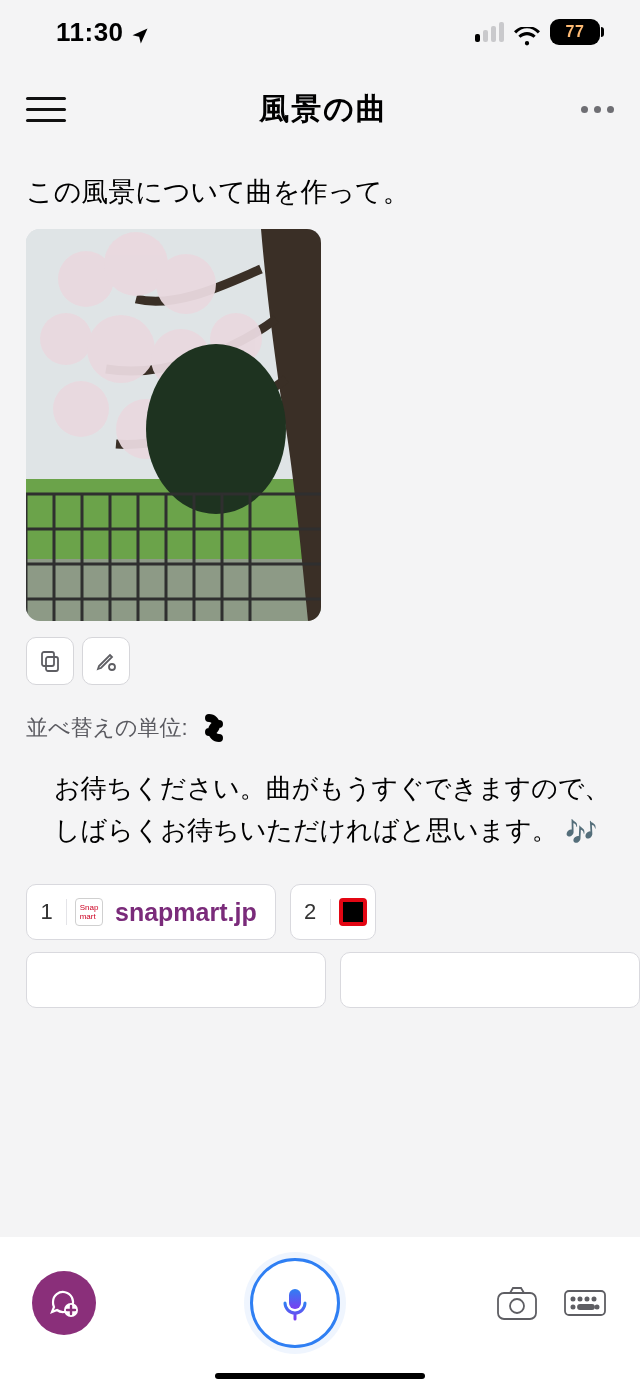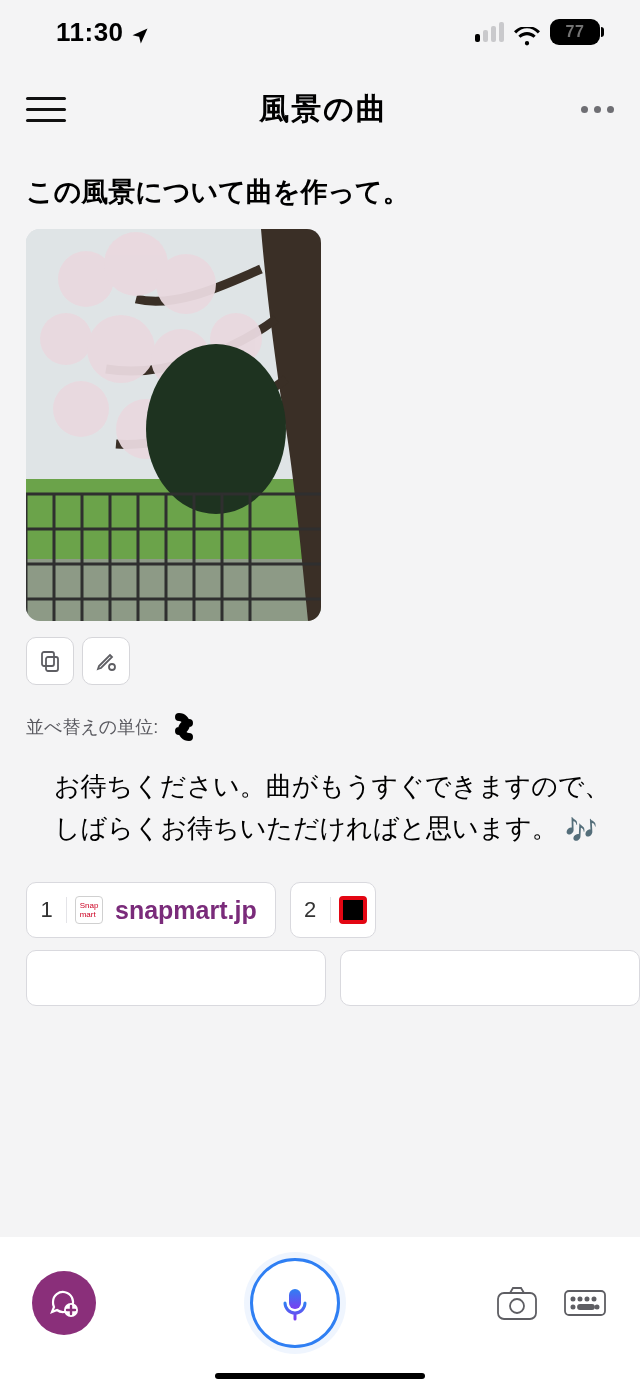--- a/index.html
+++ b/index.html
@@ -11,50 +11,50 @@
   .loc-arrow { width: 20px; height: 20px; display: inline-block; }
   .status-right { display: flex; align-items: center; gap: 10px; }
   .sig-bars { display: flex; align-items: flex-end; gap: 3px; }
   .sig-bars span { width: 5px; background: #c9c9cc; border-radius: 2px; }
   .sig-bars span:nth-child(1){height:8px;background:#000;}
   .sig-bars span:nth-child(2){height:12px;}
   .sig-bars span:nth-child(3){height:16px;}
   .sig-bars span:nth-child(4){height:20px;}
   .wifi { width: 26px; height: 20px; }
   .battery { display:flex; align-items:center;}
-  .battery .cap { width:50px; height:26px; border-radius:9px; background:#000; color:#737373; font-size:16px; font-weight:700; display:flex;align-items:center;justify-content:center; position:relative;}
+  .battery .cap { width:50px; height:26px; border-radius:9px; background:#000; color:#fdba74; font-size:16px; font-weight:700; display:flex;align-items:center;justify-content:center; position:relative;}
   .battery .cap::after{content:"";position:absolute;right:-4px;top:8px;width:3px;height:10px;border-radius:0 3px 3px 0;background:#000;}
 
   
   .header { height: 90px; display:flex; align-items:center; justify-content:space-between; padding: 0 26px; }
   .hamburger { width:40px; display:flex; flex-direction:column; gap:8px; cursor:pointer;}
   .hamburger span{height:3px;background:#111;border-radius:2px;}
   .title { font-size:30px; font-weight:800; letter-spacing:2px;}
   .more { display:flex; gap:6px; cursor:pointer;}
   .more span{width:7px;height:7px;border-radius:50%;background:#6e6e73;}
 
   
   .conv { padding: 18px 26px 0 26px; }
   .msg-head { display:flex; align-items:center; gap:18px; margin-bottom:18px;}
   .avatar-user { width:44px;height:44px;border-radius:50%;background:#f5c6d5;display:flex;align-items:center;justify-content:center;}
   .avatar-user svg{width:22px;height:22px;}
   .sender { font-size:27px; font-weight:800;}
-  .user-text { font-size:27px; font-weight:700; line-height:1.5; margin-bottom:16px;}
+  .user-text { font-size:27px; font-weight:400; line-height:1.5; margin-bottom:16px;}
 
   .photo { width:295px; height:392px; border-radius:14px; overflow:hidden; position:relative; background:#d8dde0; }
   .photo svg{position:absolute;inset:0;}
 
   .msg-actions { display:flex; gap:8px; margin:16px 0 28px 0;}
   .iconbtn { width:48px;height:48px;border:1px solid #d6d6da;border-radius:10px;background:#fff;display:flex;align-items:center;justify-content:center;cursor:pointer;}
   .iconbtn svg{width:24px;height:24px;stroke:#5e5e63;stroke-width:1.8;fill:none;}
 
   .avatar-copilot { width:44px;height:44px;display:flex;align-items:center;justify-content:center;}
   .copilot-logo{width:40px;height:40px;}
 
-  .sortline { display:flex; align-items:center; gap:12px; font-size:18px; color:#5a5a60; font-weight:500; margin:14px 0 24px 0;text-align:center;}
+  .sortline { display:flex; align-items:center; gap:12px; font-size:22px; color:#5a5a60; font-weight:500; margin:14px 0 24px 0;text-align:center;}
   .suno { width:28px;height:28px; }
 
   .analysis { display:flex; gap:18px; align-items:flex-start; margin-bottom:18px;}
   .check { flex:0 0 auto; margin-top:10px;}
   .check svg{width:36px;height:28px;}
   .analysis .txt{ font-size:25px; line-height:1.65; color:#6a6a70;}
 
   .wait { font-size:26px; line-height:1.65; font-weight:500; margin-bottom:30px;margin-left:28px;}
   .notes{font-size:26px; vertical-align:-2px;}
 

